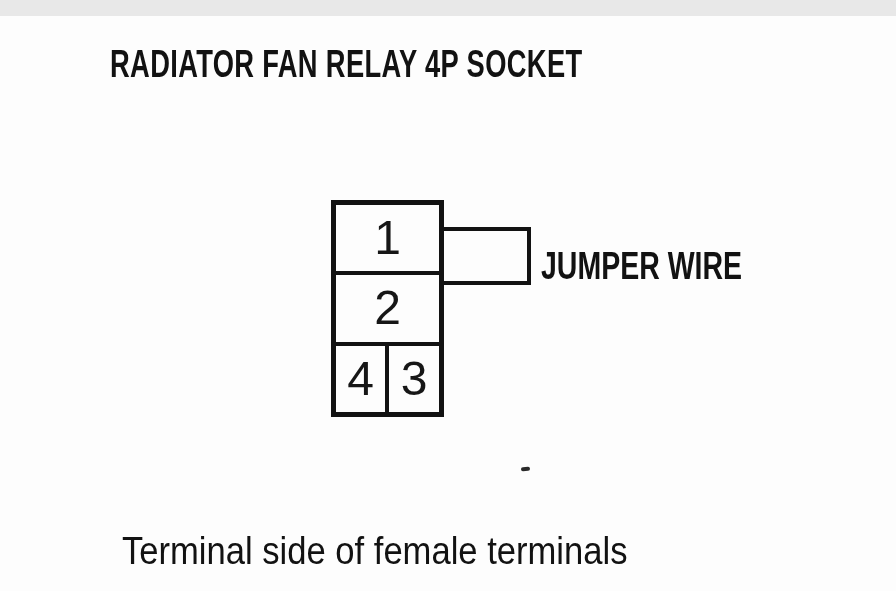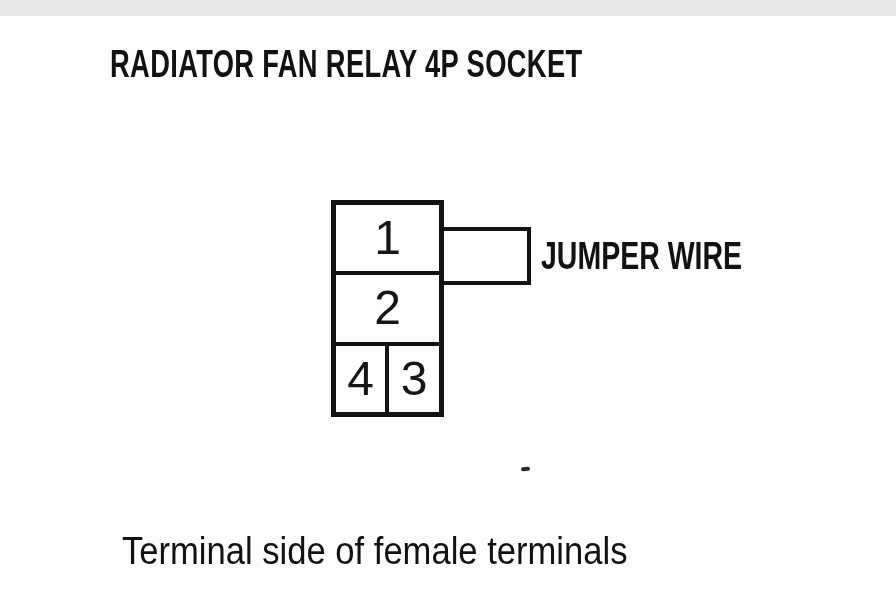--- a/index.html
+++ b/index.html
@@ -56,21 +56,21 @@
   .jumper-rect{
     position:absolute;left:444px;top:211px;
     width:87px;height:58px;
     box-sizing:border-box;
     border:4px solid var(--ink);
     border-left:none;
     background:transparent;
   }
   .jumper-label-wrap{
     position:absolute;left:541px;top:211px;height:58px;
-    display:flex;align-items:center;
+    display:flex;align-items:flex-end;
   }
   .jumper-label{
     font-size:38px;font-weight:bold;line-height:1;
     white-space:nowrap;
     transform:scaleX(0.75);
     transform-origin:left center;
   }
   
   .speck{
     position:absolute;left:521px;top:451px;

